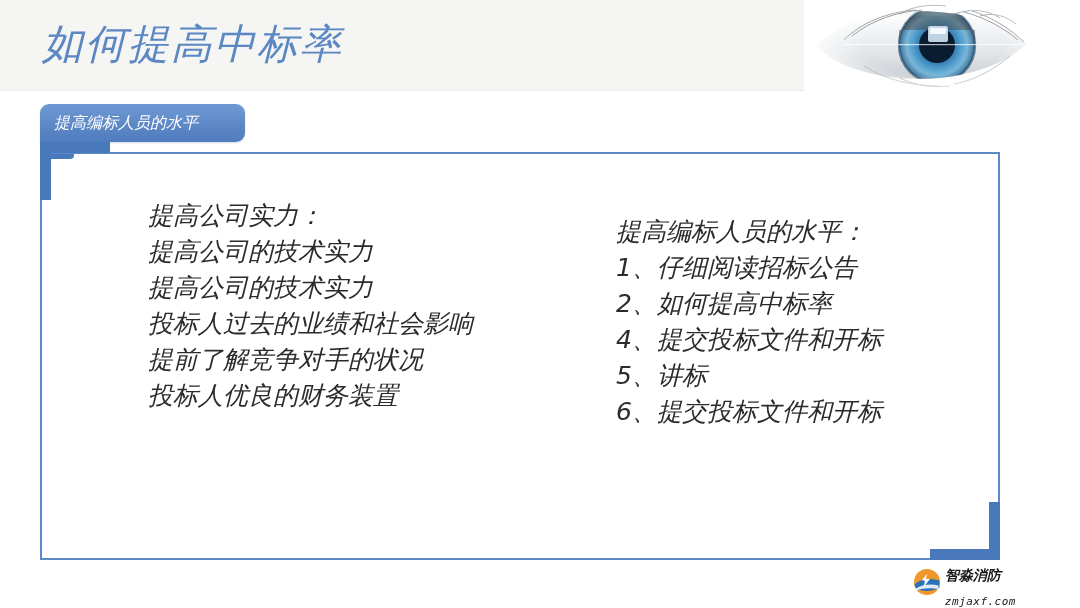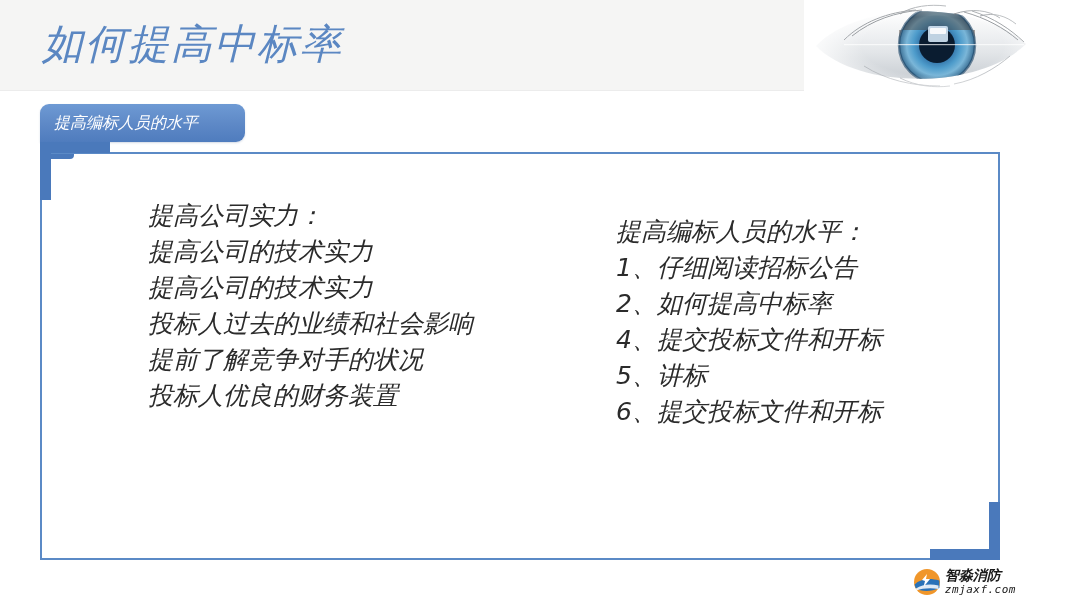--- a/index.html
+++ b/index.html
@@ -183,21 +183,21 @@
     color: #1a1a1a;
     letter-spacing: 0px;
     white-space: nowrap;
   }
   .wm-url {
     font-size: 11px;
     font-family: "DejaVu Sans Mono", "Liberation Mono", monospace;
     color: #1a1a1a;
     letter-spacing: 0.5px;
     white-space: nowrap;
-    margin-top: 2px;
+    margin-top: 14px;
   }
 </style>
 </head>
 <body>
 
 <div id="slide">
 
   <div class="header-band"></div>
   <div class="header-rule"></div>
 

